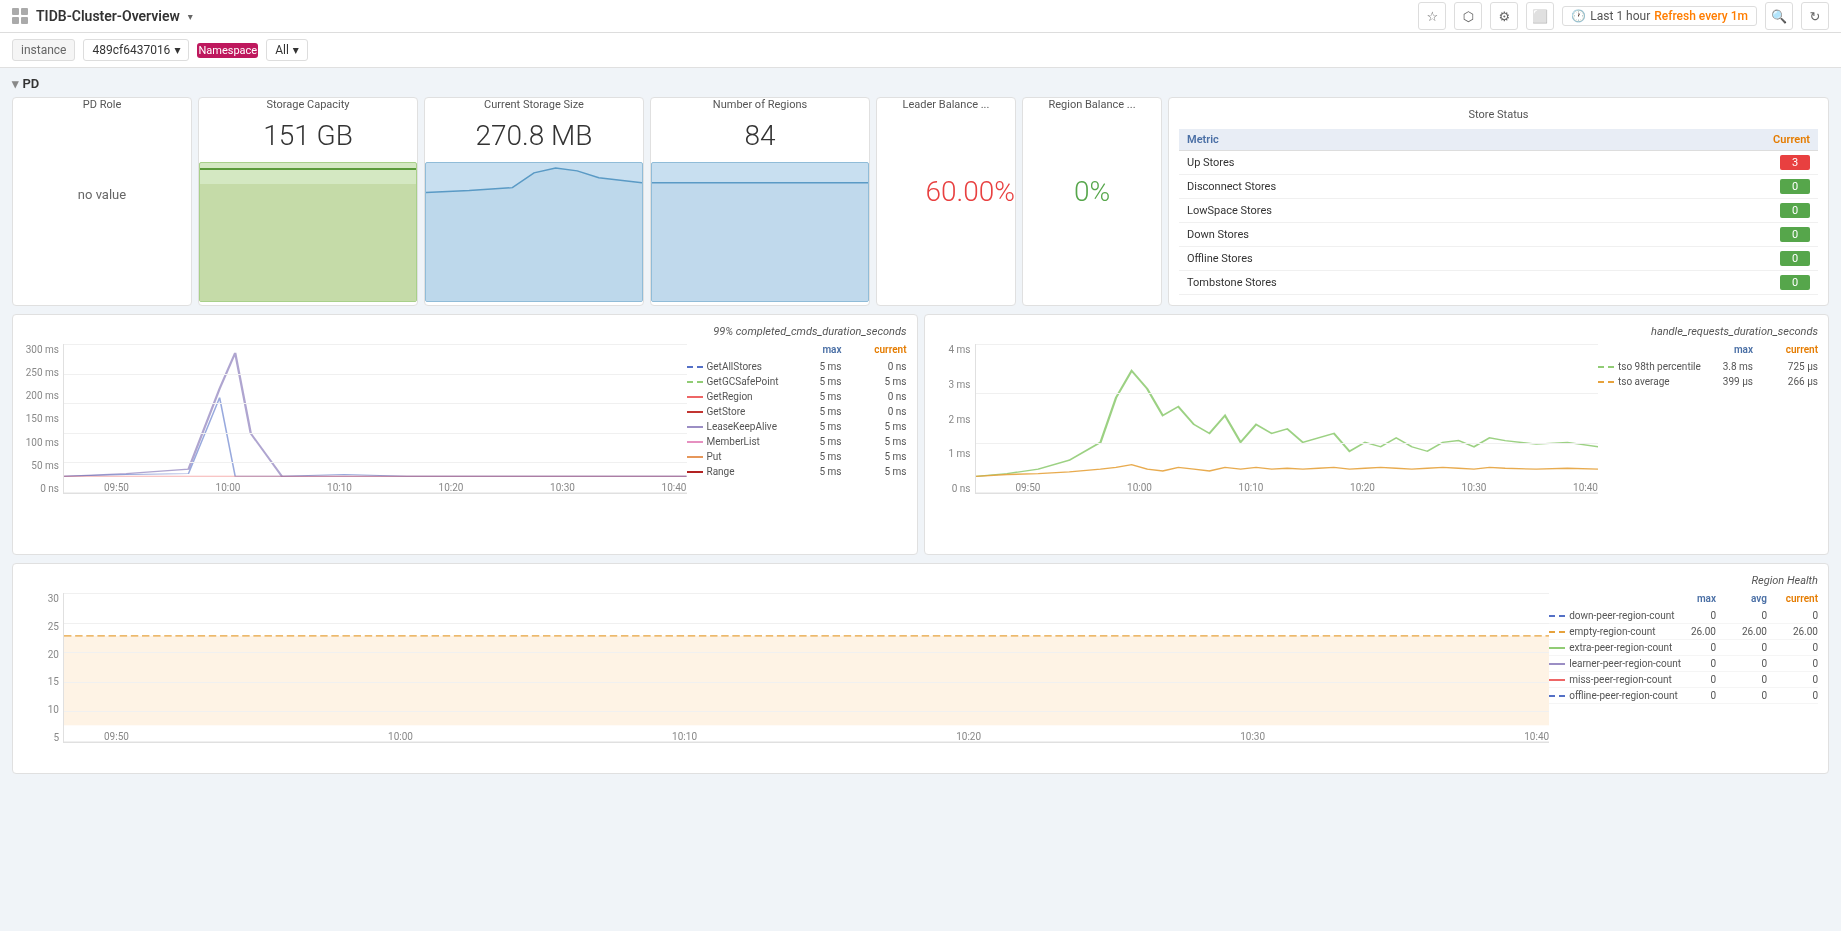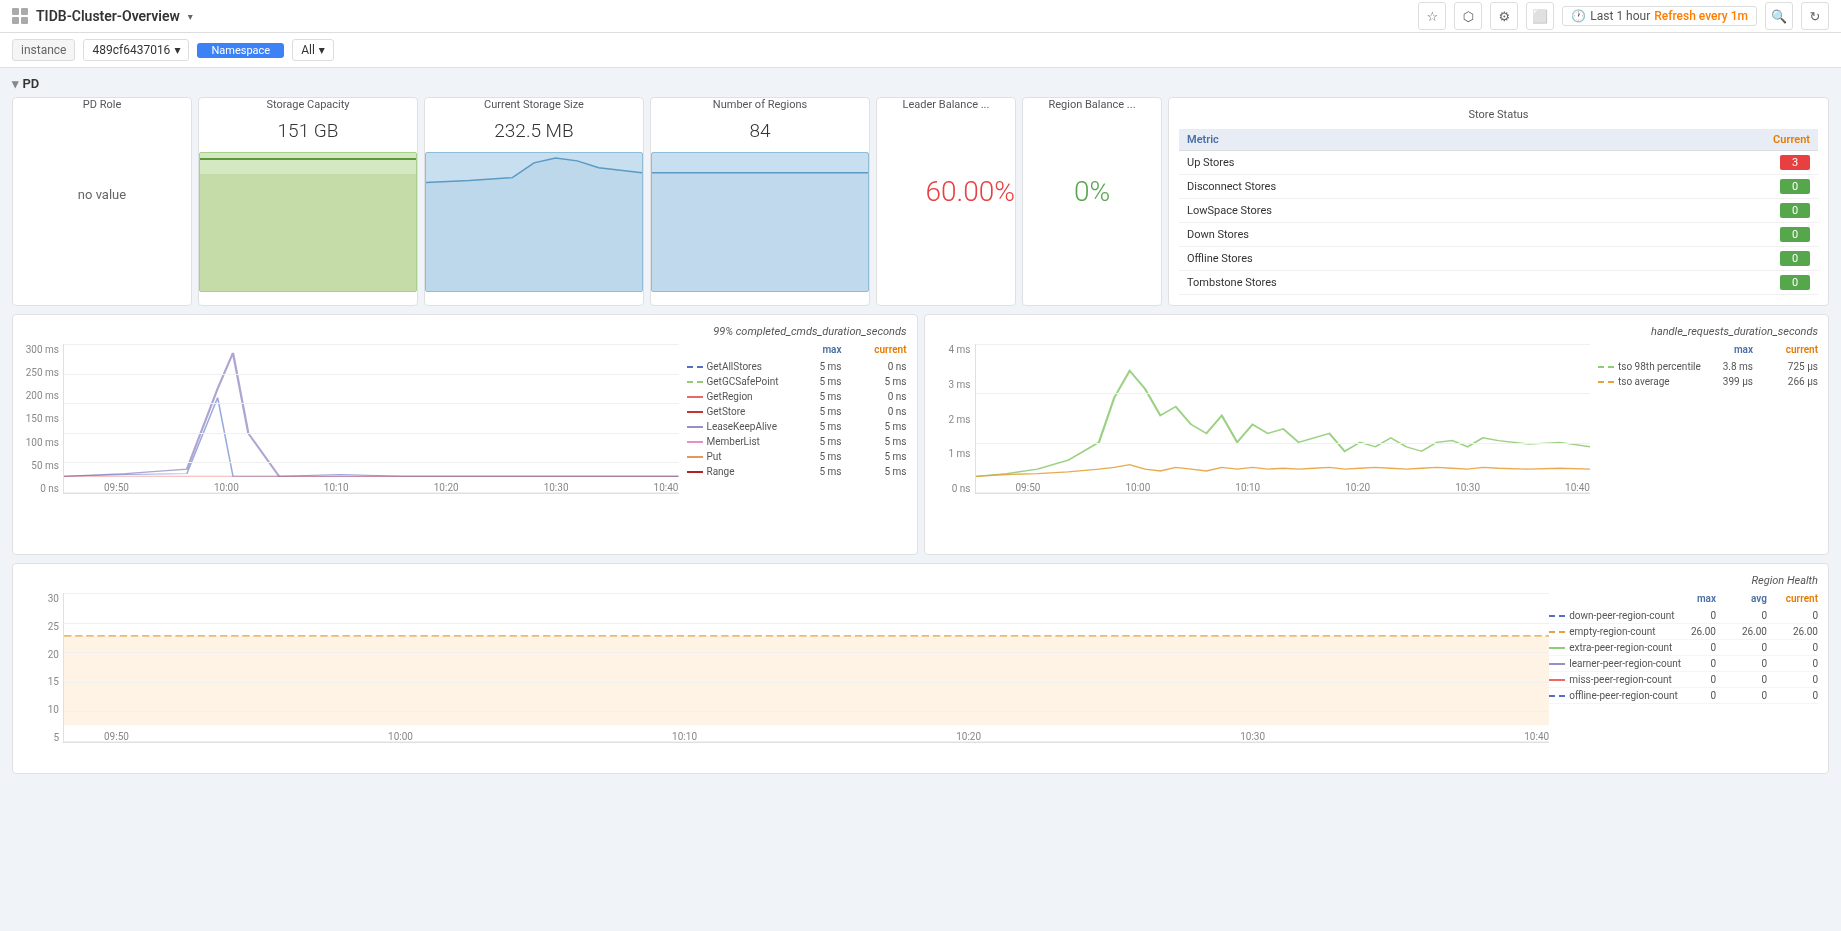--- a/index.html
+++ b/index.html
@@ -14,37 +14,37 @@
     .dropdown-arrow { font-size: 10px; color: #666; }
     .header-right { display: flex; align-items: center; gap: 8px; }
     .header-icon-btn { width: 28px; height: 28px; border: 1px solid #ddd; border-radius: 3px; background: #fff; display: flex; align-items: center; justify-content: center; cursor: pointer; color: #666; font-size: 13px; }
     .time-control { display: flex; align-items: center; gap: 4px; border: 1px solid #ddd; border-radius: 3px; padding: 2px 8px; background: #fff; font-size: 12px; color: #555; }
     .refresh-text { color: #ff7d00; font-weight: 500; }
     
     
     .toolbar { background: #fff; border-bottom: 1px solid #e0e0e0; padding: 6px 12px; display: flex; align-items: center; gap: 8px; text-align: right; }
     .filter-label { font-size: 12px; color: #666; border: 1px solid #ddd; padding: 3px 8px; border-radius: 3px; background: #f5f5f5; }
     .filter-select { font-size: 12px; border: 1px solid #ddd; padding: 3px 8px; border-radius: 3px; background: #fff; cursor: pointer; color: #333; display: flex; align-items: center; gap: 4px; }
-    .filter-badge { background: #3b82f6; color: white; font-size: 11px; padding: 1px 14px; border-radius: 3px; }
+    .filter-badge { background: #be185d; color: white; font-size: 11px; padding: 1px 1px; border-radius: 3px; }
     
     
     .main { padding: 8px 12px; overflow-y: auto; }
     
     
     .section-header { display: flex; align-items: center; gap: 4px; margin-bottom: 6px; font-size: 13px; font-weight: 600; color: #333; }
     .collapse-icon { color: #888; cursor: pointer; }
     
     
     .stats-grid { display: grid; grid-template-columns: 180px 220px 220px 220px 140px 140px 1fr; gap: 6px; margin-bottom: 8px; }
     
     .stat-card { background: #fff; border: 1px solid #e0e0e0; border-radius: 4px; padding: 0; min-height: 200px; }
     
     .stat-title { font-size: 11px; color: #555; text-align: center; margin-bottom: 8px; }
     .stat-value-center { display: flex; align-items: center; justify-content: center; height: 150px; font-size: 13px; color: #666; }
-    .stat-value-large { font-size: 19px; font-weight: 300; color: #333; text-align: center; }
+    .stat-value-large { font-size: 28px; font-weight: 300; color: #333; text-align: center; }
     .stat-value-red { font-size: 28px; font-weight: 300; color: #e84040; text-align: center; }
     .stat-value-green { font-size: 28px; font-weight: 300; color: #56a64b; text-align: center; }
     
     
     .storage-chart { position: relative; height: 140px; background: #d4e8c2; border: 1px solid #a8d08a; border-radius: 2px; margin-top: 10px; }
     .storage-bar-fill { position: absolute; bottom: 0; left: 0; right: 0; background: #c5dba8; height: 85%; }
     .storage-line { position: absolute; top: 5px; left: 0; right: 0; height: 2px; background: #5a9a3a; }
     
     
     .current-storage-chart { position: relative; height: 140px; background: #c8dff0; border: 1px solid #90bcd8; border-radius: 2px; margin-top: 10px; overflow: hidden; }
@@ -65,21 +65,21 @@
     .store-table th { padding: 4px 8px; text-align: left; color: #4a6fa5; font-weight: 600; border-bottom: 1px solid #ddd; }
     .store-table th.right { text-align: right; color: #e57c00; }
     .store-table td { padding: 4px 8px; border-bottom: 1px solid #f0f0f0; }
     .badge-red { background: #e84040; color: white; padding: 1px 10px; border-radius: 2px; text-align: center; display: inline-block; min-width: 30px; }
     .badge-green { background: #56a64b; color: white; padding: 1px 10px; border-radius: 2px; text-align: center; display: inline-block; min-width: 30px; }
     
     
     .charts-row { display: grid; grid-template-columns: 1fr 1fr; gap: 6px; margin-bottom: 8px; }
     .chart-card { background: #fff; border: 1px solid #e0e0e0; border-radius: 4px; padding: 10px; }
     .chart-title { font-size: 11px; color: #555; text-align: right; margin-bottom: 6px; font-style: italic; }
-    .chart-area { display: flex; gap: 8px; }
+    .chart-area { display: flex; }
     .chart-canvas { flex: 1; position: relative; height: 200px; overflow: hidden; }
     .chart-legend { min-width: 220px; font-size: 10px; }
     .legend-header { display: flex; justify-content: flex-end; gap: 20px; margin-bottom: 4px; }
     .legend-col { color: #4a6fa5; font-weight: 600; width: 45px; text-align: right; }
     .legend-col.current { color: #e57c00; }
     .legend-row { display: flex; align-items: center; justify-content: space-between; padding: 2px 0; }
     .legend-label { display: flex; align-items: center; gap: 4px; color: #555; flex: 1; }
     .legend-line { width: 16px; height: 2px; display: inline-block; }
     .legend-vals { display: flex; gap: 20px; }
     .legend-val { width: 45px; text-align: right; color: #555; }
@@ -169,21 +169,21 @@
       </div>
       <div class="storage-chart">
         <div class="storage-line"></div>
         <div class="storage-bar-fill"></div>
       </div>
     </div>
 
     <div class="stat-card">
       <div class="stat-title">Current Storage Size</div>
       <div style="display:flex;align-items:center;justify-content:center;margin-bottom:8px;">
-        <span class="stat-value-large">232.5 MB</span>
+        <span class="stat-value-large">270.8 MB</span>
       </div>
       <div class="current-storage-chart">
         <svg viewBox="0 0 200 140" width="100%" height="100%" preserveAspectRatio="none">
           <polygon points="0,140 0,30 40,28 80,25 100,10 120,5 140,8 160,15 200,20 200,140" fill="#b8d4e8" opacity="0.7"></polygon>
           <polyline points="0,30 40,28 80,25 100,10 120,5 140,8 160,15 200,20" fill="none" stroke="#5a9ac5" stroke-width="1.5"></polyline>
         </svg>
       </div>
     </div>
 
     <div class="stat-card">

